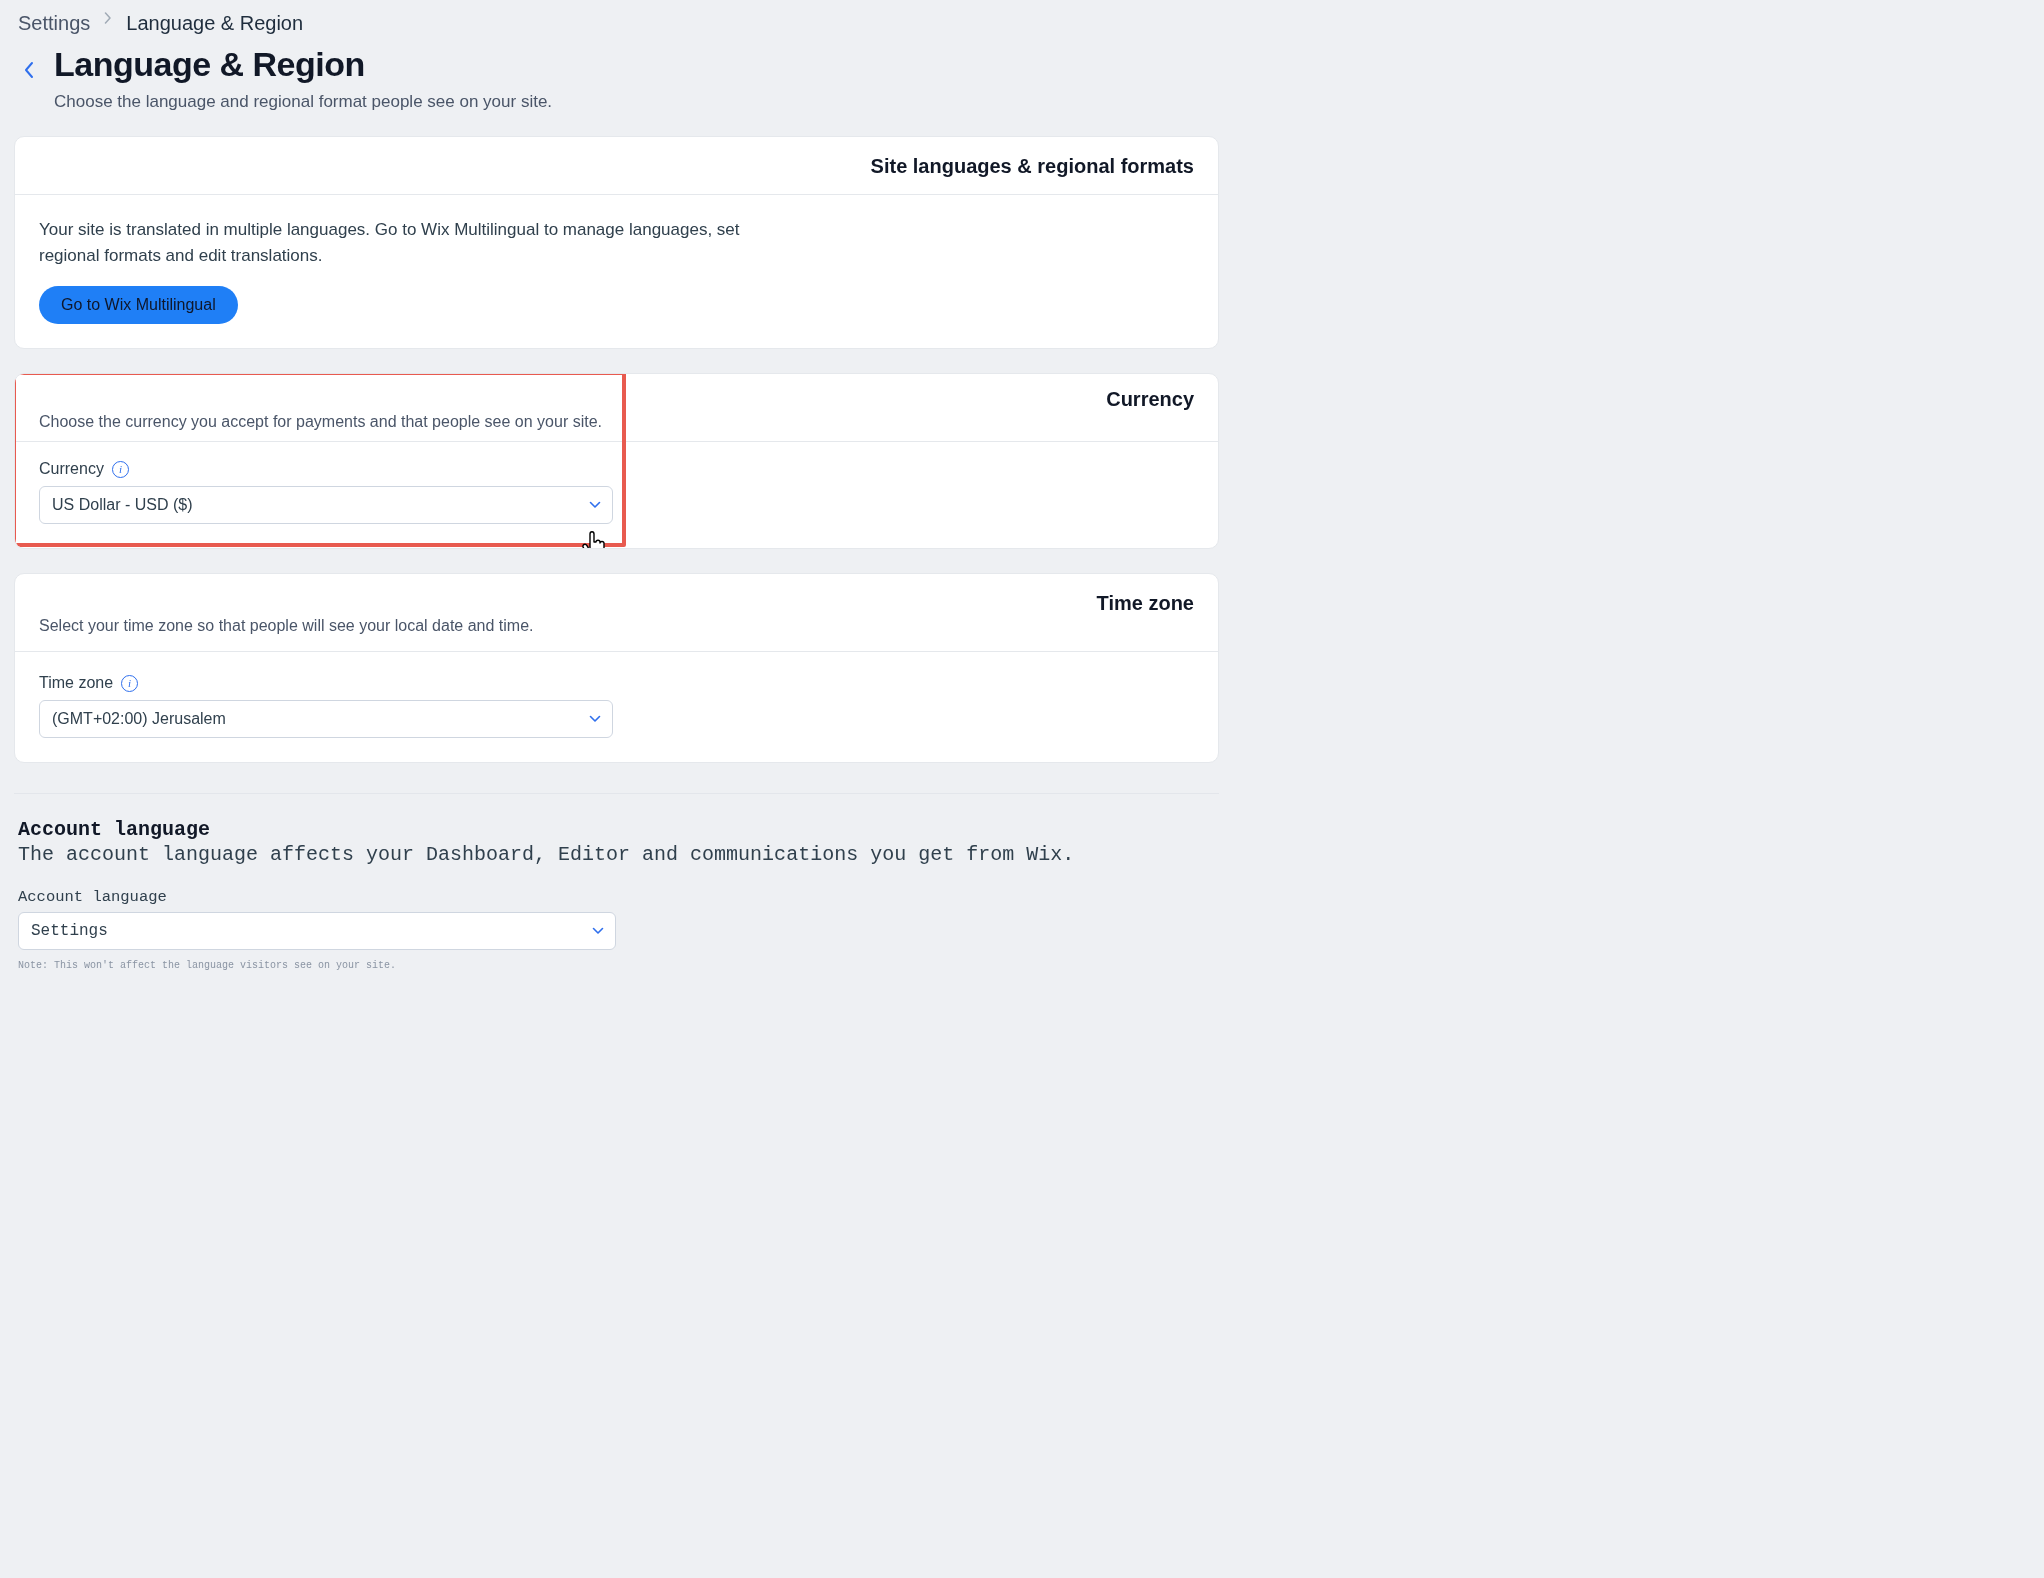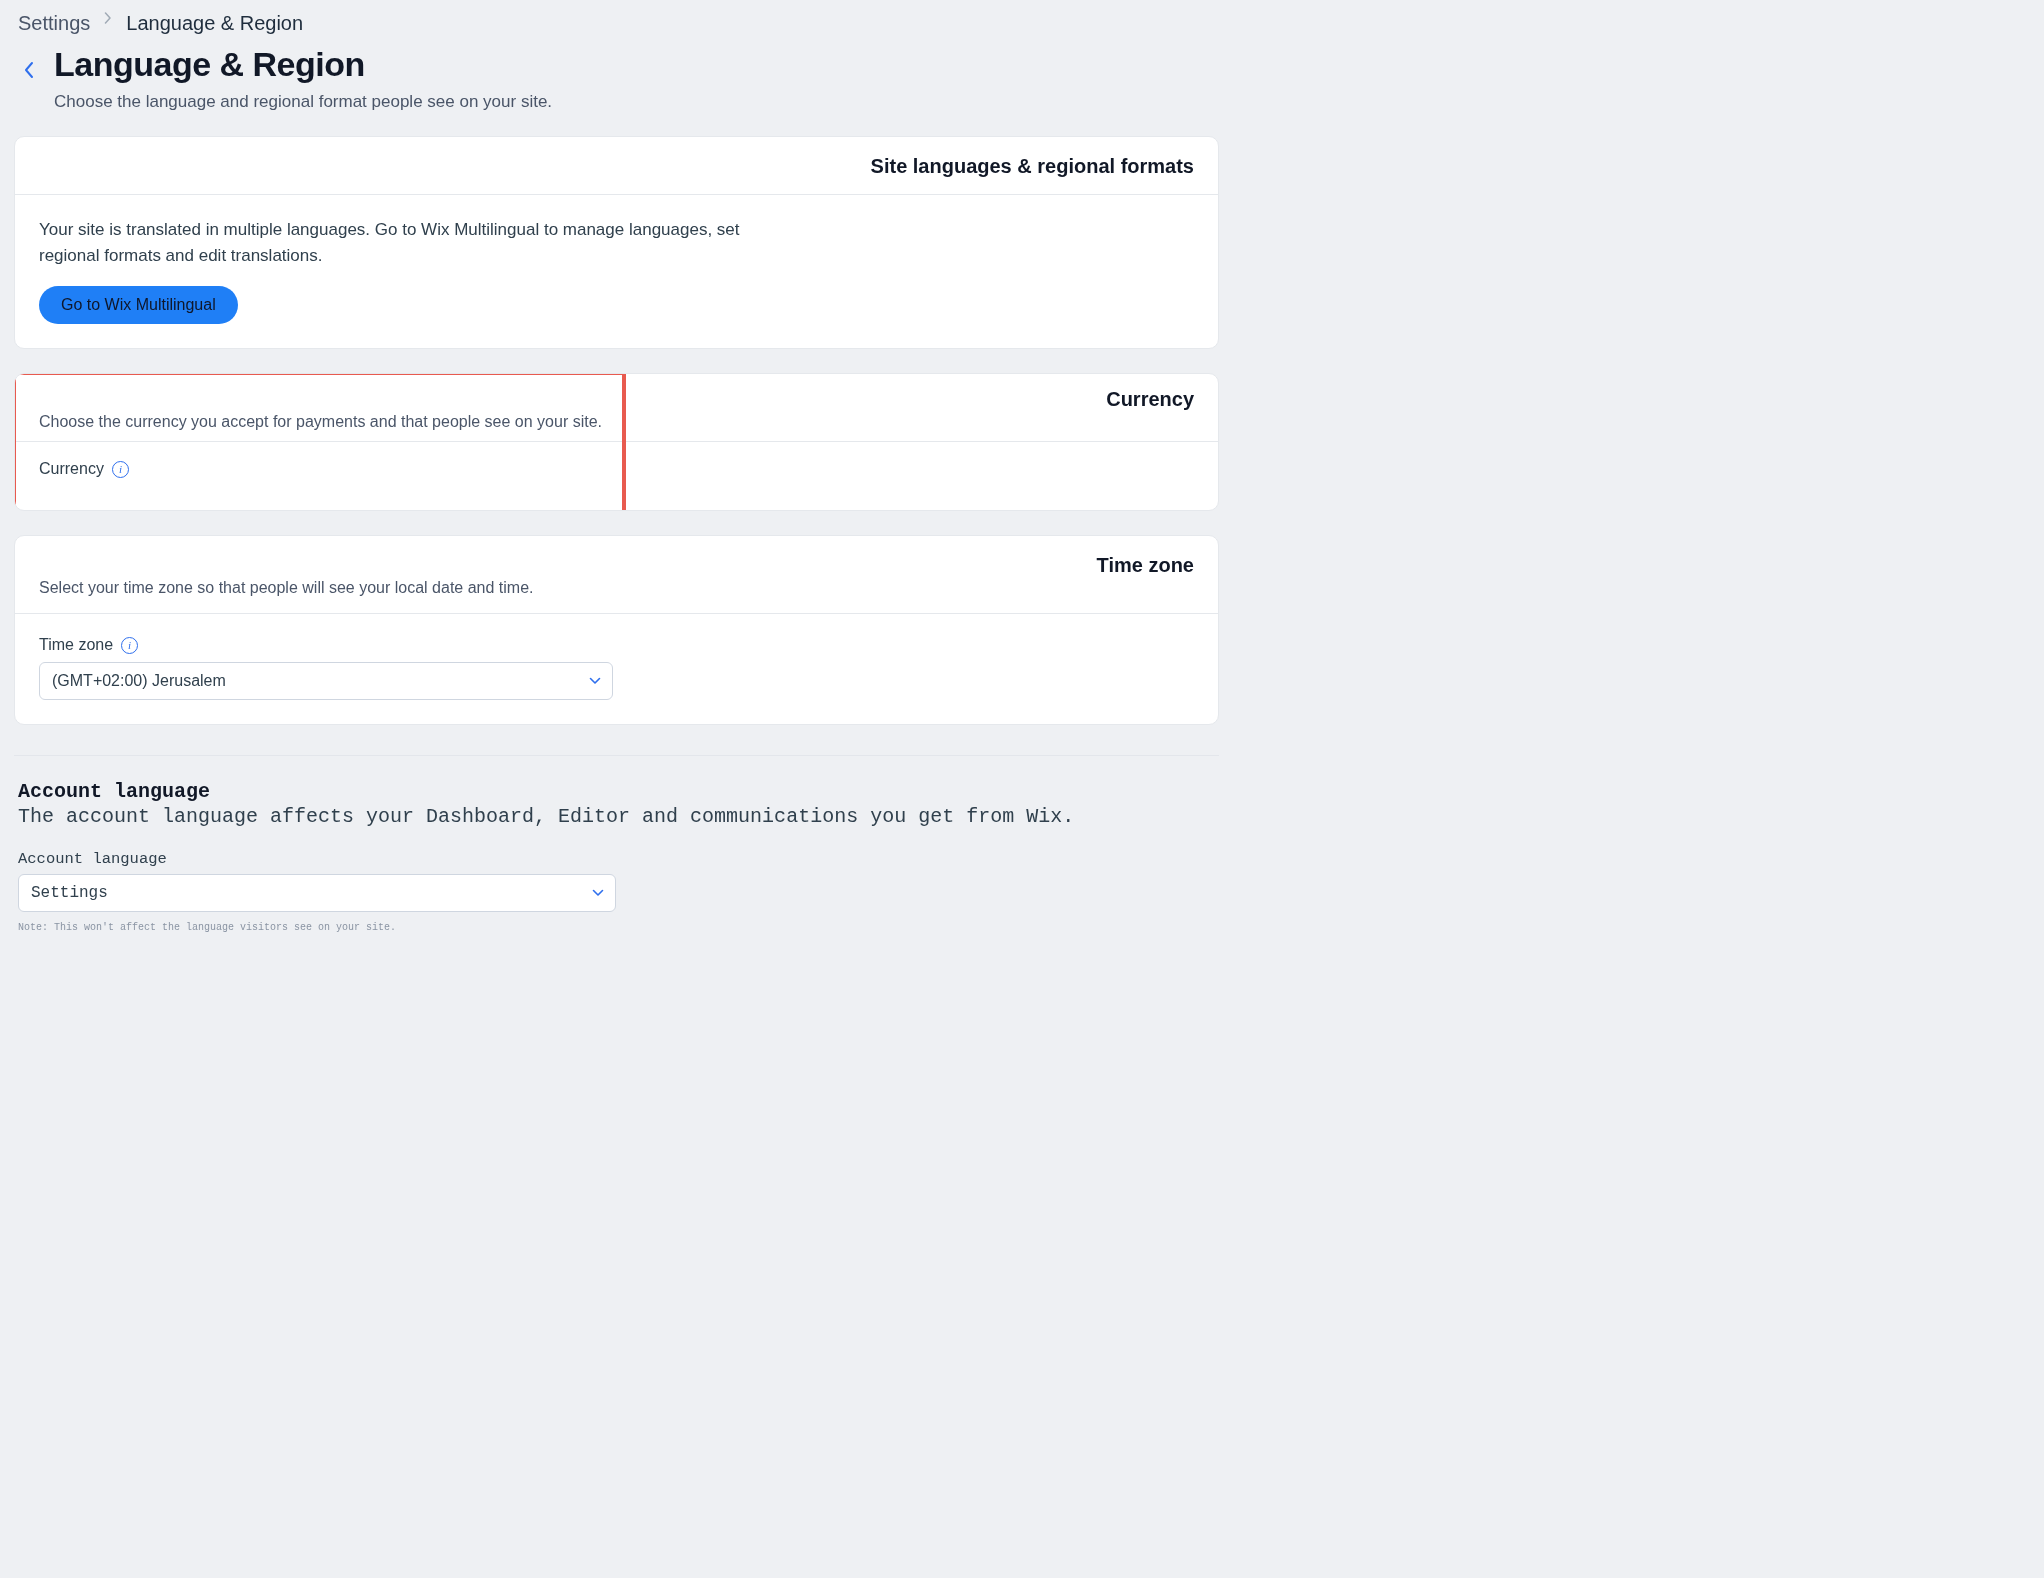--- a/index.html
+++ b/index.html
@@ -243,20 +243,30 @@
     <div class="highlight-box"></div>
     <div class="card-header">
       <div class="card-title">Currency</div>
       <div class="card-desc">Choose the currency you accept for payments and that people see on your site.</div>
     </div>
     <div class="card-body">
       <div class="field-label-row">
         <span>Currency</span>
         <span class="info-icon">i</span>
       </div>
+      <div class="select">
+        <div class="select-inner">
+          <span>US Dollar - USD ($)</span>
+        </div>
+        <span class="chev">
+          <svg width="12" height="8" viewBox="0 0 12 8" fill="none">
+              <path d="M1.5 1.5 L6 6 L10.5 1.5" stroke="currentColor" stroke-width="1.6" stroke-linecap="round" stroke-linejoin="round"></path>
+            </svg>
+        </span>
+      </div>
     </div>
 
     <div class="pointer-cursor">
       <svg width="26" height="30" viewBox="0 0 26 30">
         <path d="M9 4 C9 2.5 10 1.8 11 1.8 C12 1.8 13 2.5 13 4 L13 12 L15 12 C15 10.8 16 10.2 17 10.2 C18 10.2 19 10.8 19 12 L19 13 C19 12 20 11.5 21 11.5 C22 11.5 23 12 23 13.3 L23 19 C23 24 20 28 15 28 L12 28 C9 28 7.2 26.3 5.8 23.8 L2.2 17.3 C1.6 16.2 2 15 3 14.5 C4 14 5.2 14.4 5.8 15.4 L8 19 L9 19 Z" fill="#ffffff" stroke="#000000" stroke-width="1.4" stroke-linejoin="round"></path>
       </svg>
     </div>
   </div>
 
   <div class="card">

